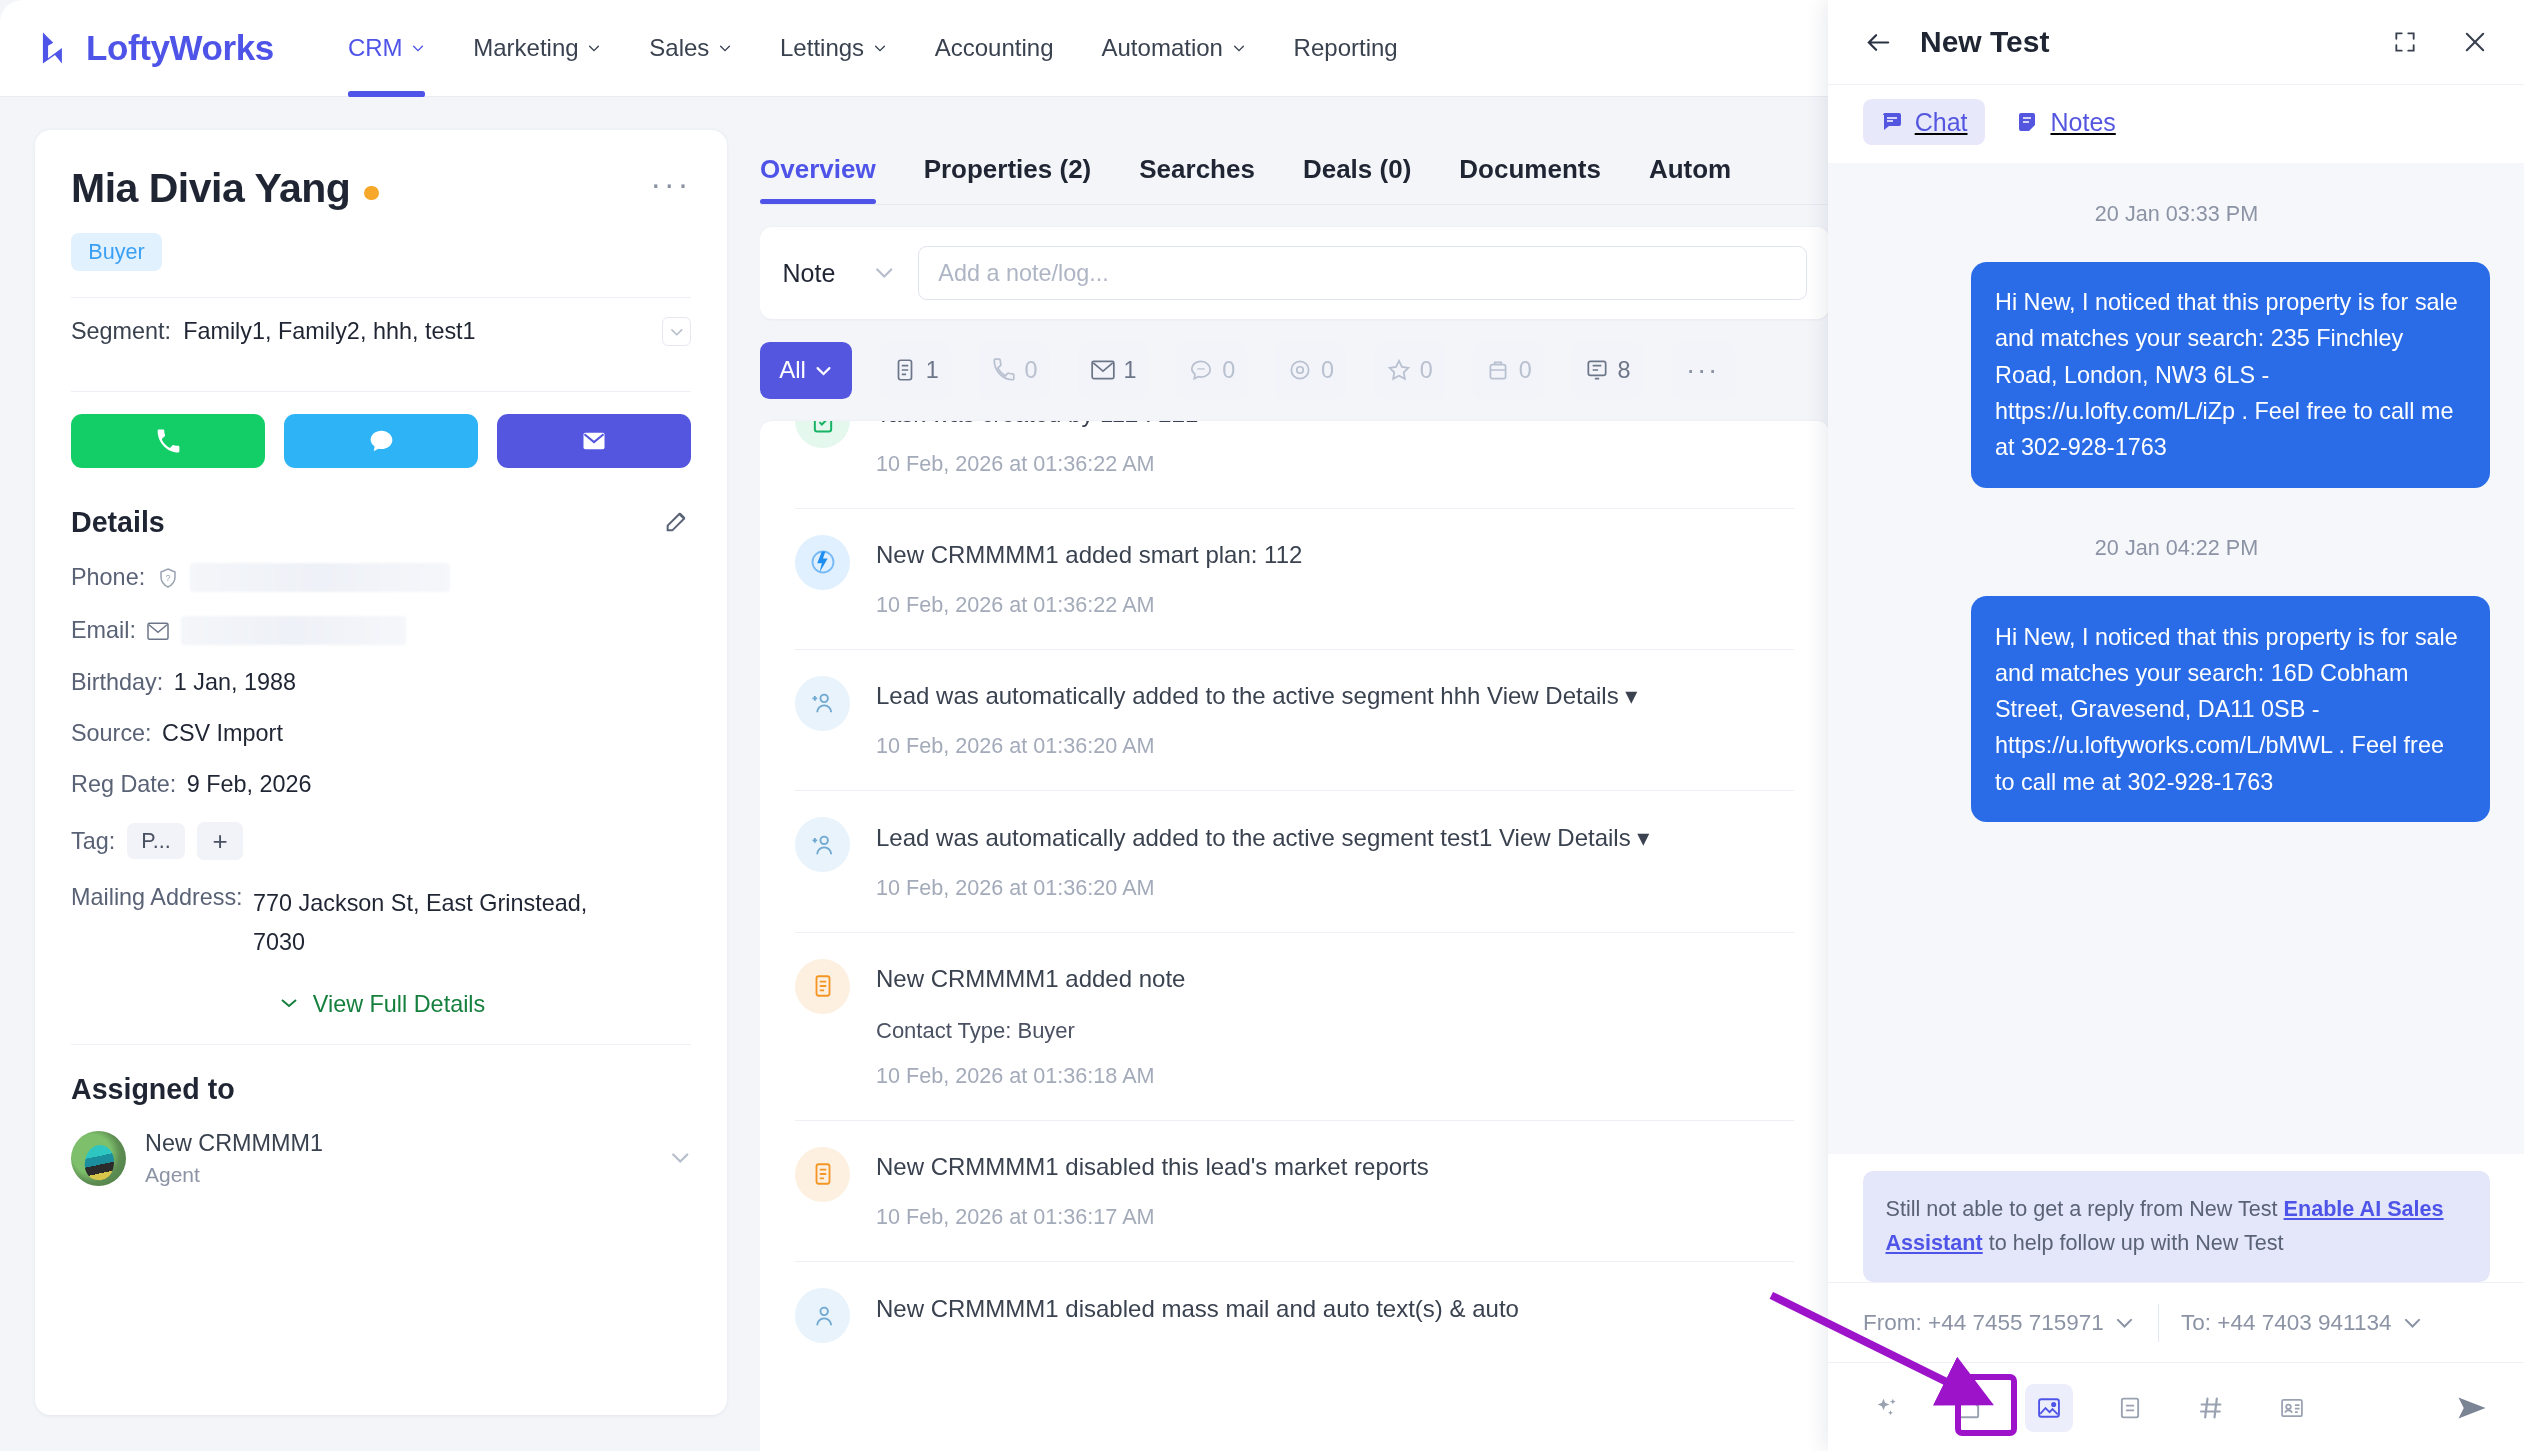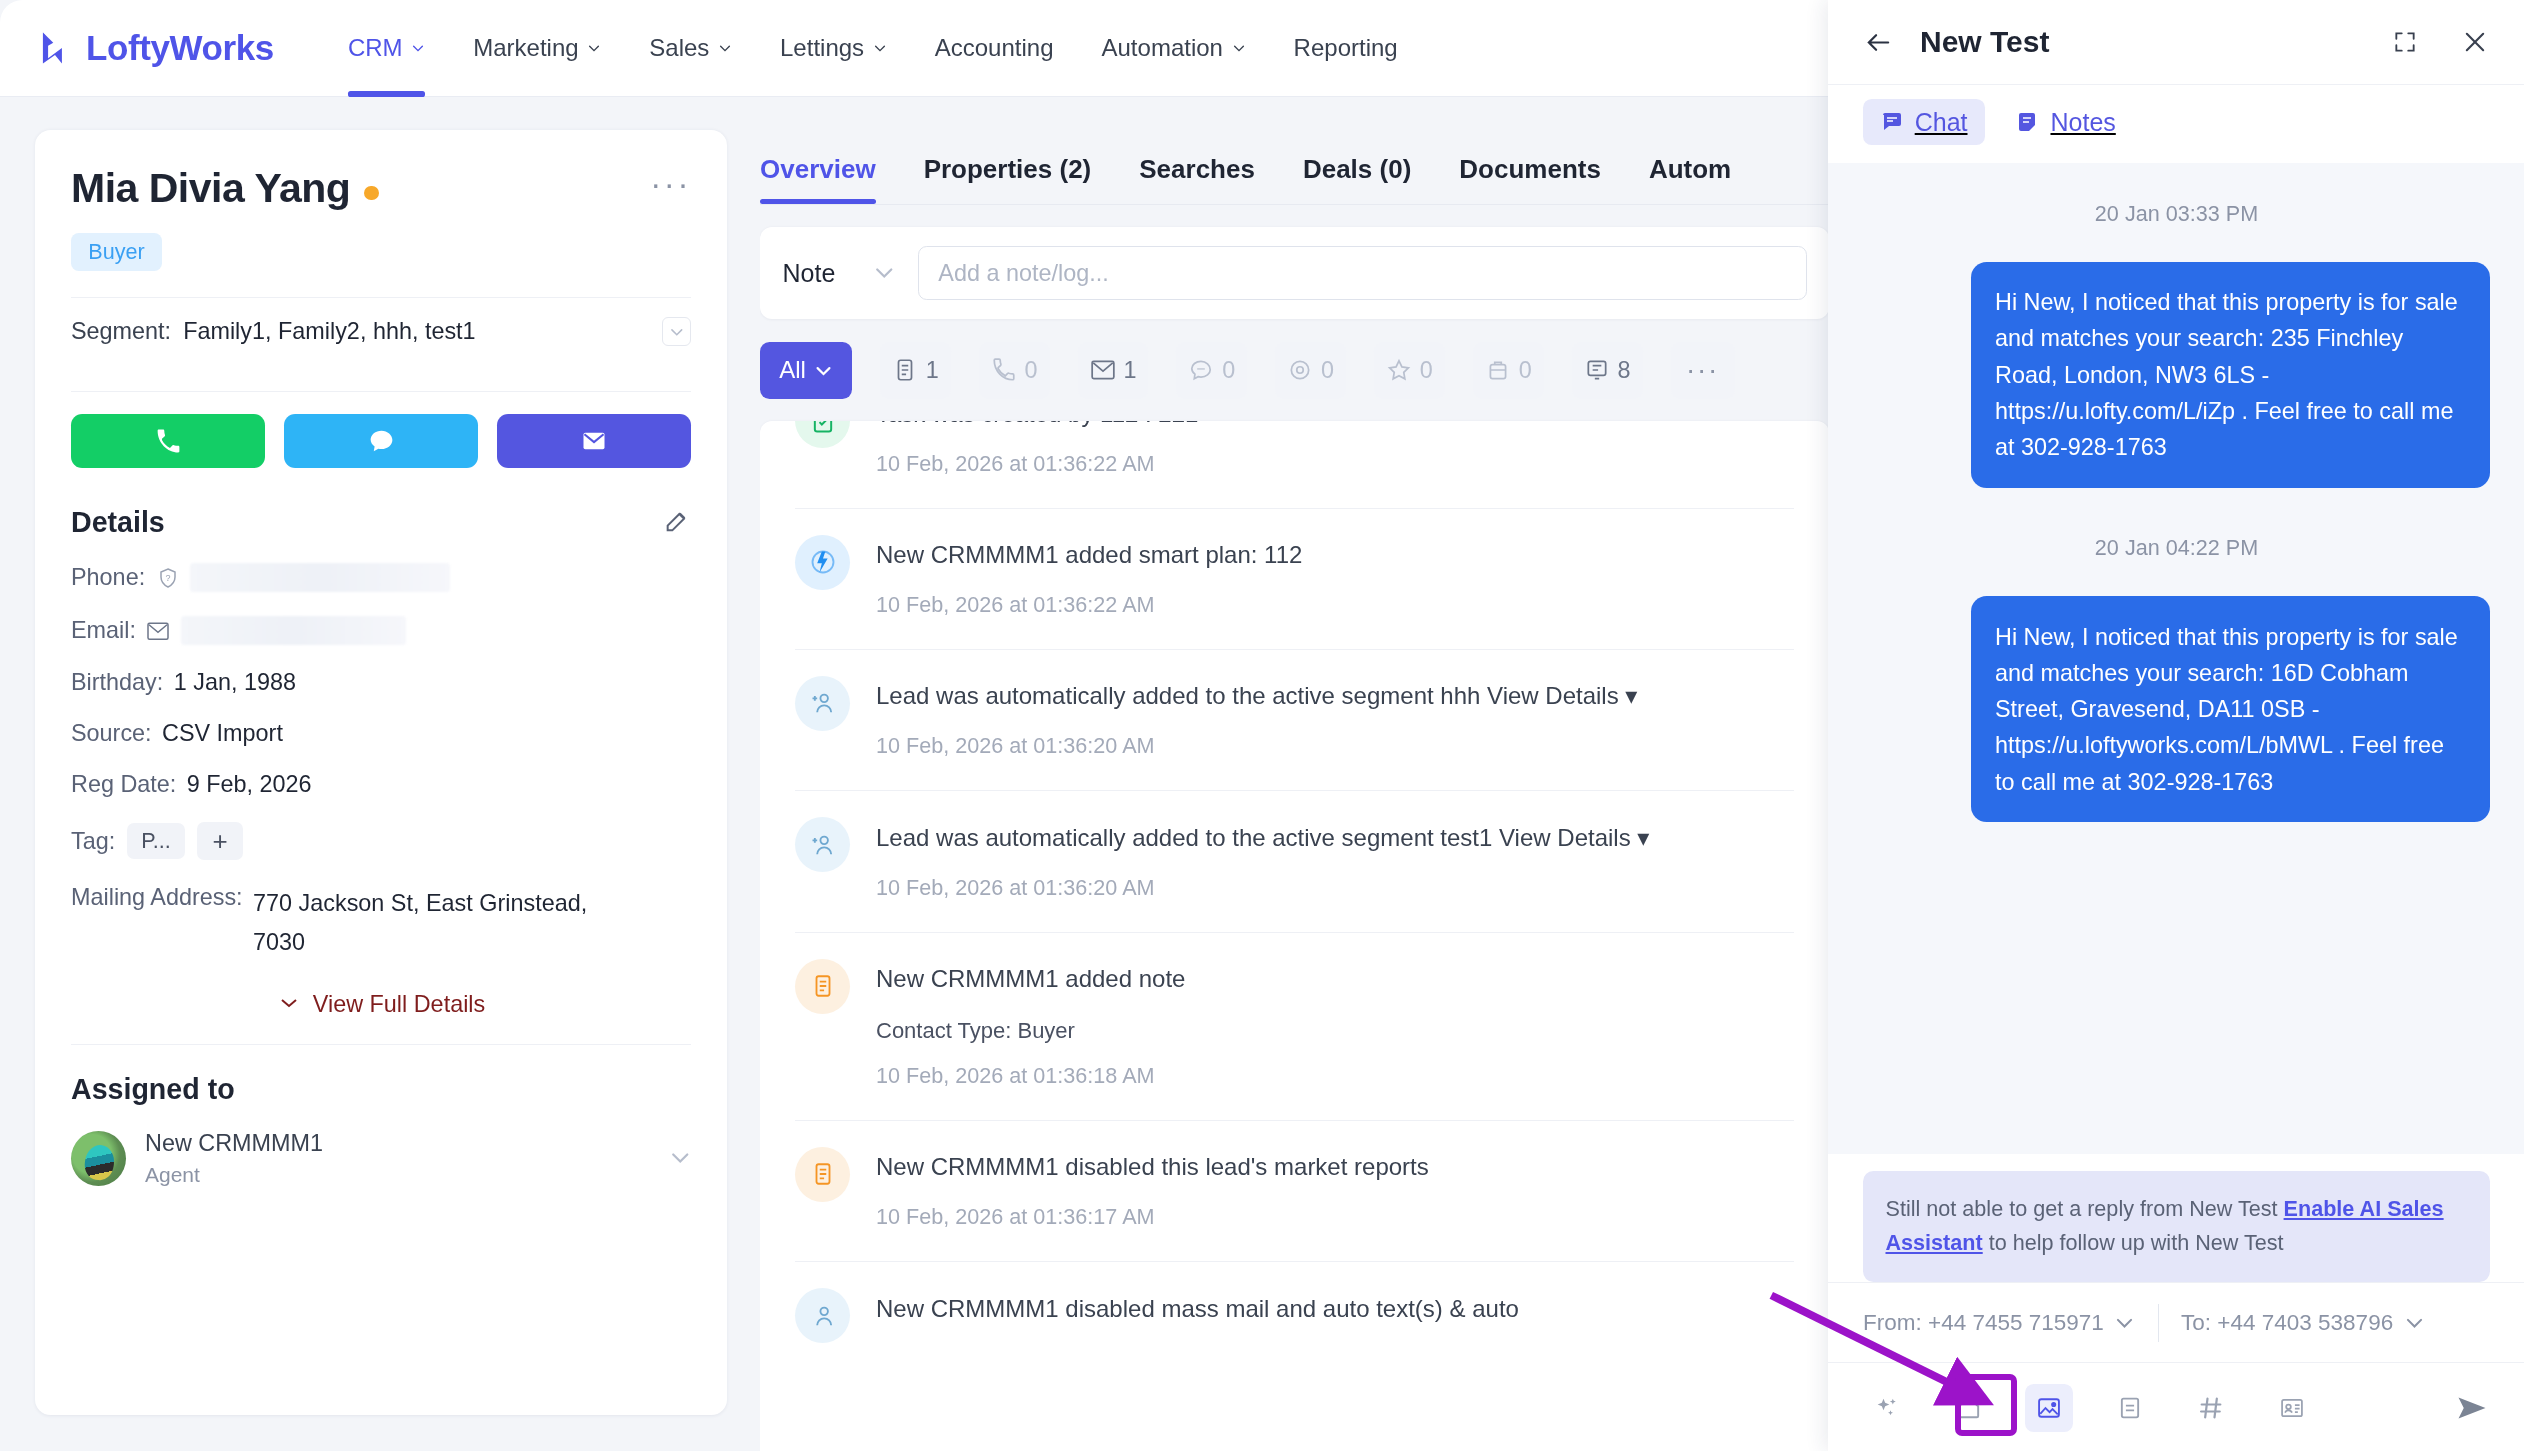--- a/index.html
+++ b/index.html
@@ -75,21 +75,21 @@
     background: linear-gradient(90deg,#f4f6fa,#eef1f7,#f6f7fb);
     border-radius: 3.5px; filter: blur(1.3px);
   }
   .tag-row { display:flex; align-items:center; gap: 12px; margin-top: 24px; font-size: 23.4px; }
   .tag-chip { background:#f1f3f8; color:#4a5162; border-radius:7px; padding:5.2px 14px; font-size:21.6px; cursor:pointer;}
   .tag-add { background:#f1f3f8; color:#4a5162; border-radius:7px; padding:3.5px 15.6px; font-size:26px; cursor:pointer;}
   .mail-addr { display:flex; margin-top: 24px; font-size:23.4px; gap:10.4px; }
   .mail-addr .field-value { max-width: 381px; line-height: 1.65; }
   .view-full {
     display:flex; align-items:center; justify-content:center; gap:12px;
-    margin-top: 29px; color:#7f1d1d; font-size:23.4px; cursor:pointer;
+    margin-top: 29px; color:#15803d; font-size:23.4px; cursor:pointer;
   }
   .assigned-title { font-size: 28.6px; font-weight:700; color:#1f2533; margin-top: 29px; }
   .assigned-row { display:flex; align-items:center; gap:19px; margin-top: 24px; }
   .avatar {
     width:55px; height:55px; border-radius:50%; flex:0 0 55px; overflow:hidden;
     background: radial-gradient(circle at 38% 42%, #7dbf6b 0 42%, #5d8d52 60%, #4c7a46 100%);
     position:relative;
   }
   .avatar .bird-b { position:absolute; left:14px; top:14px; width:29px; height:35px;
     background: linear-gradient(160deg,#2ec6c0 0 35%, #1b8f9e 35% 55%, #2b2b2b 55% 75%, #d8c64a 75% 100%);
@@ -639,21 +639,21 @@
 
     <div class="fromto">
       <span class="ft-item">
         <span>From: +44 7455 715971</span>
         <svg width="21" height="21" viewBox="0 0 16 16">
             <path d="M3 6l5 5 5-5" stroke="currentColor" stroke-width="1.6" fill="none" stroke-linecap="round"></path>
           </svg>
       </span>
       <span class="ft-div"></span>
       <span class="ft-item">
-        <span>To: +44 7403 538796</span>
+        <span>To: +44 7403 941134</span>
         <svg width="21" height="21" viewBox="0 0 16 16">
             <path d="M3 6l5 5 5-5" stroke="currentColor" stroke-width="1.6" fill="none" stroke-linecap="round"></path>
           </svg>
       </span>
     </div>
 
     <div class="chat-toolbar">
       <span class="tb-ico">
         <svg width="28" height="28" viewBox="0 0 24 24" fill="currentColor">
             <path d="M9 4l1.4 3.6L14 9l-3.6 1.4L9 14l-1.4-3.6L4 9l3.6-1.4z"></path>

